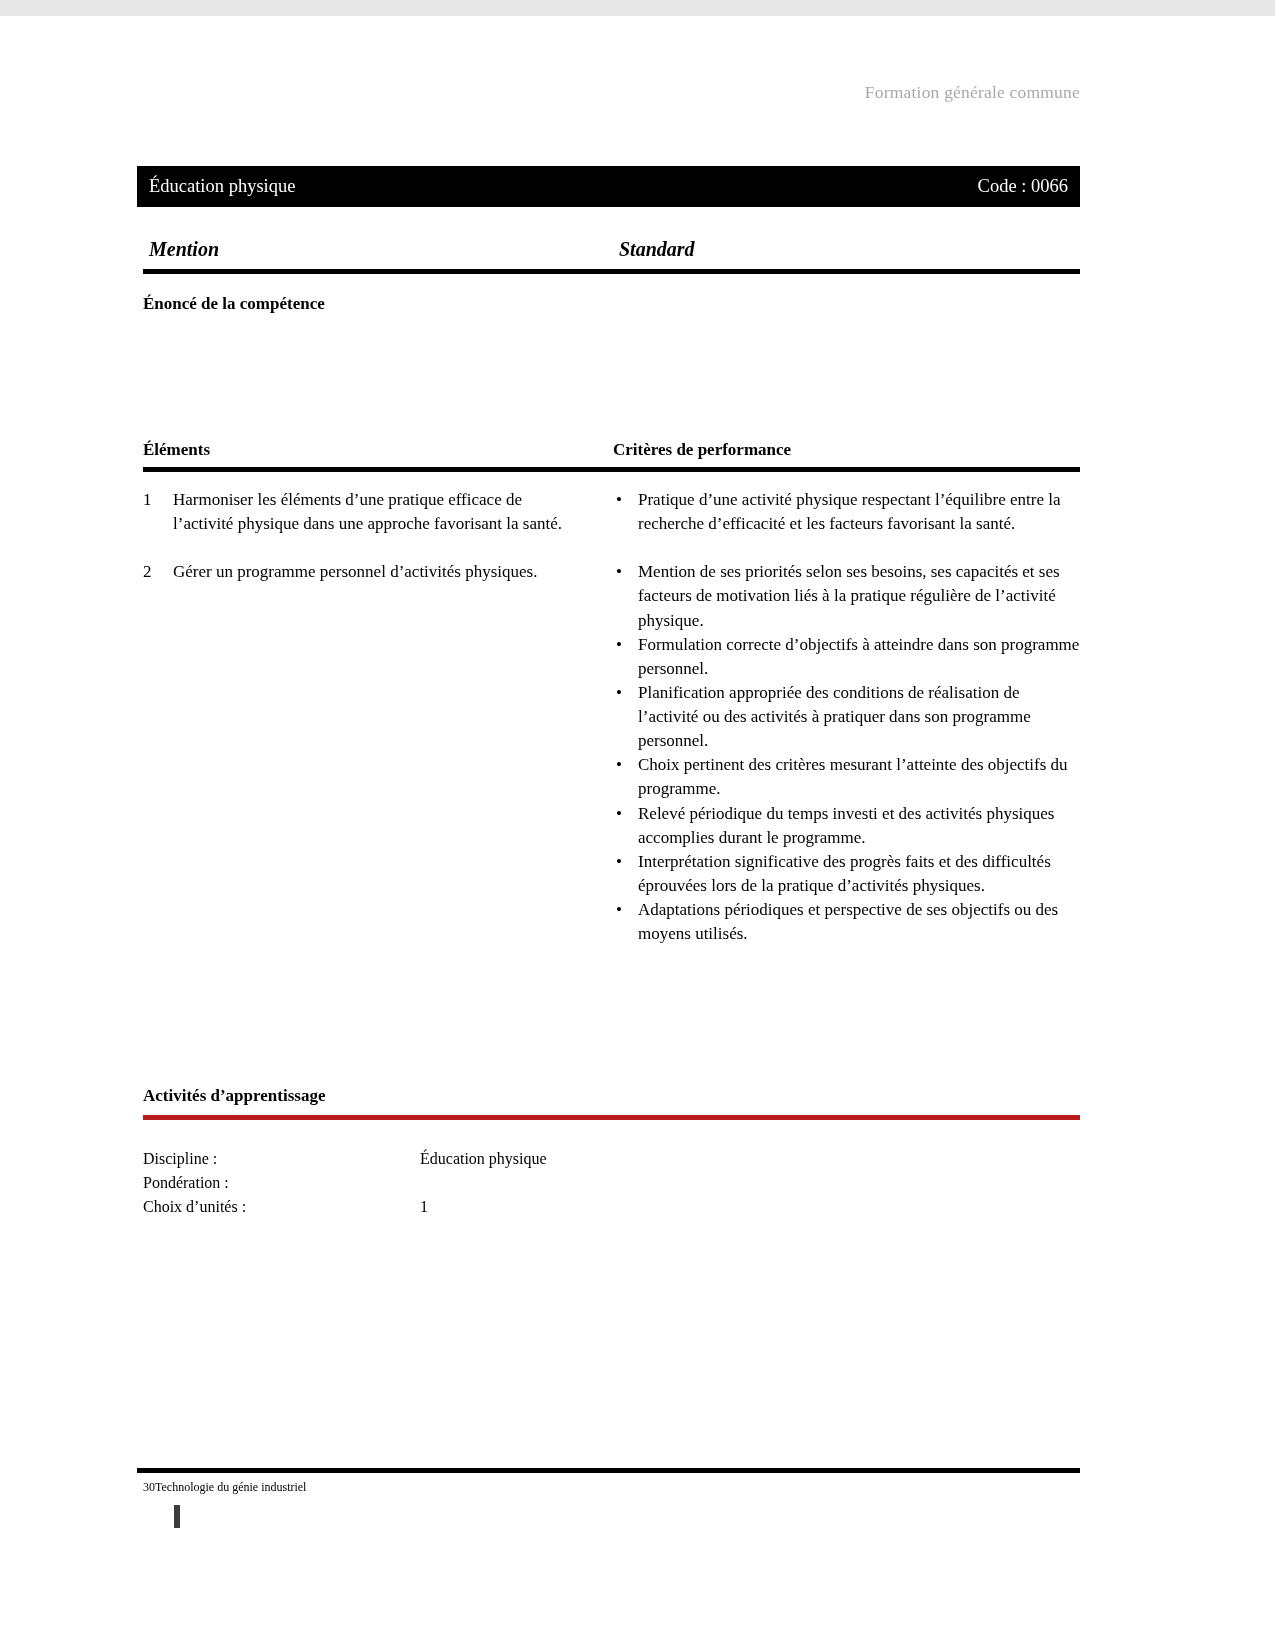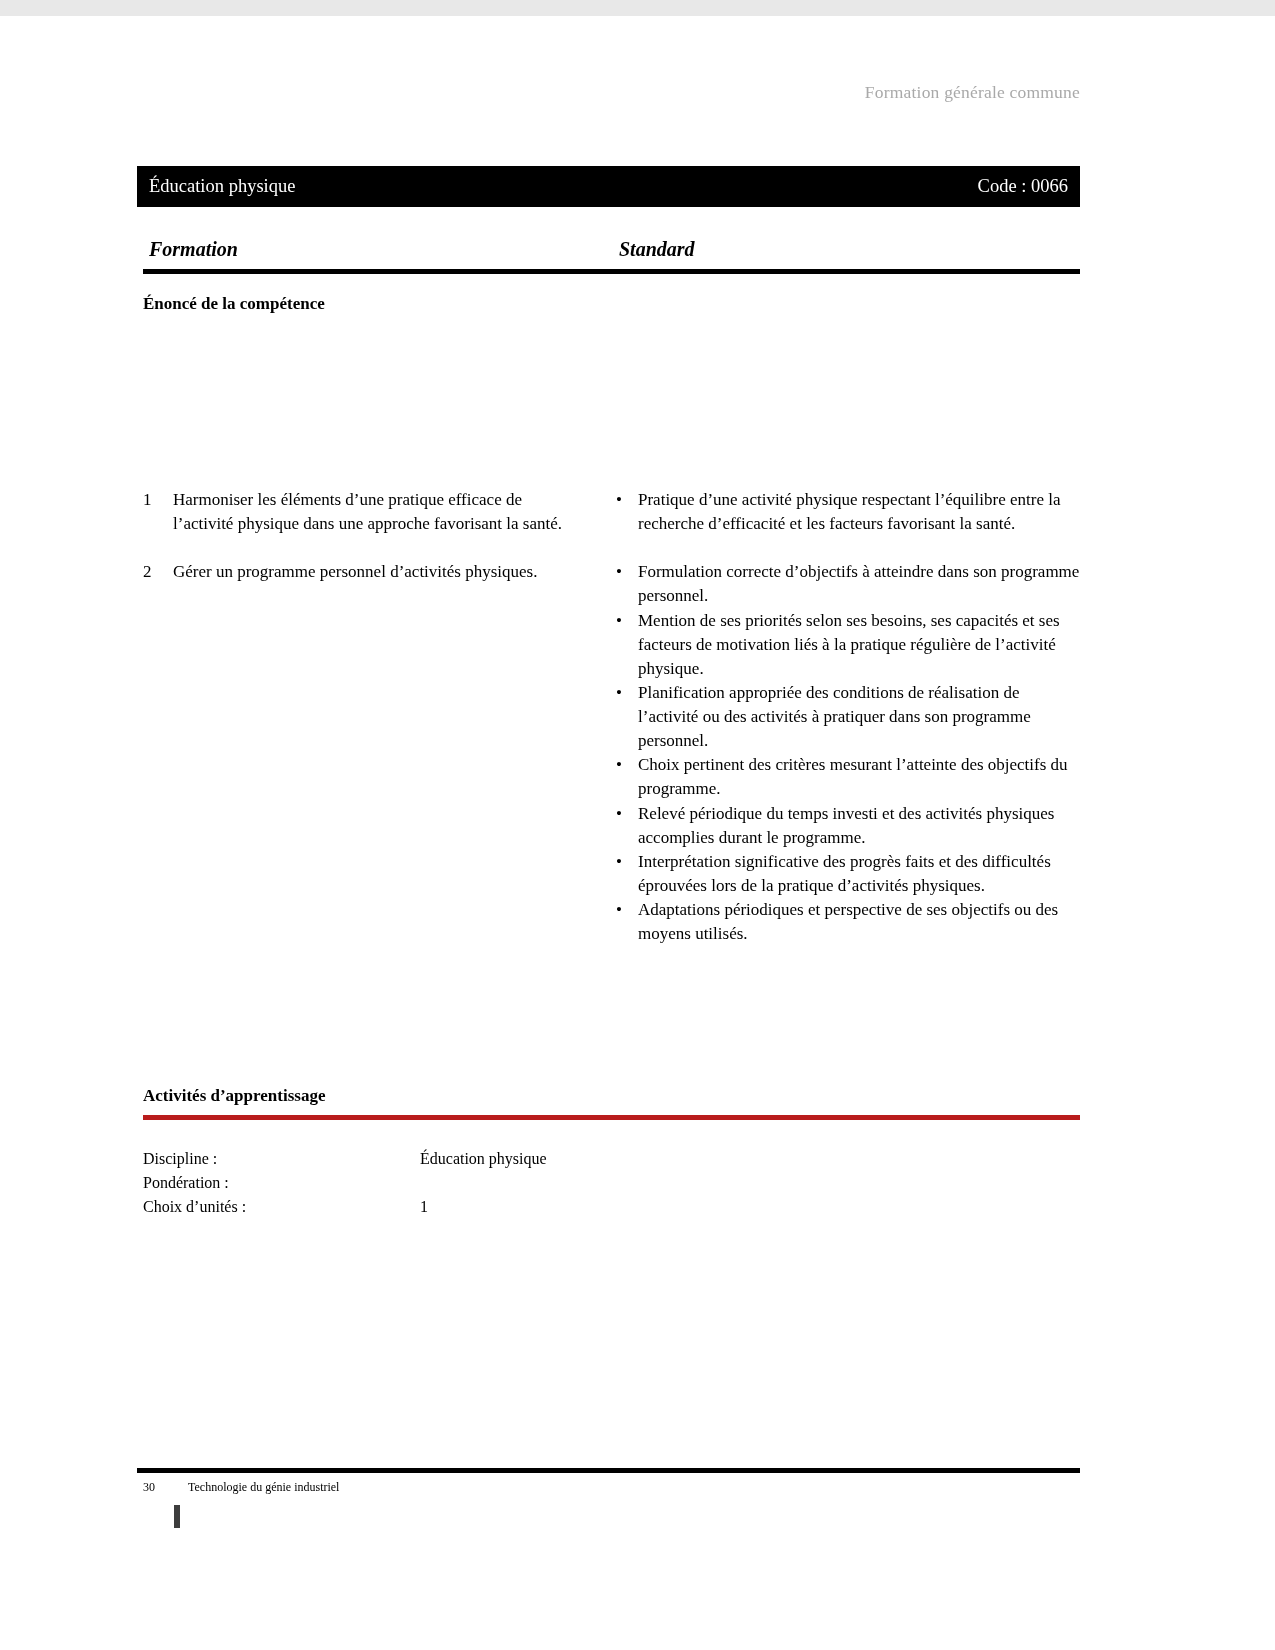--- a/index.html
+++ b/index.html
@@ -59,66 +59,70 @@
     padding-bottom:9px; border-bottom:5px solid #b91c1c;
   }
   .fields { margin-top:27px; font-size:16px; line-height:1.5; }
   .field { display:grid; grid-template-columns:277px 1fr; }
   .footer-rule {
     position:absolute; top:1452px; left:137px; width:943px; height:5px;
     background:#000;
   }
   .footer {
     position:absolute; top:1464px; left:143px;
-    font-size:12px; display:flex; gap:33px; align-items:baseline;
+    font-size:12px; display:flex; align-items:baseline;
   }
   .corner-bar {
     position:absolute; top:1489px; left:174px; width:6px; height:23px;
     background:#3d3d3d;
   }
 </style>
 </head>
 <body>
 
 <div class="page">
 
   <div class="top-right">Formation générale commune</div>
 
   <div class="banner">
     <span>Éducation physique</span>
     <span>Code : 0066</span>
   </div>
 
   <div class="objstd">
-    <span class="h">Formation</span>
+    <span class="h">Mention</span>
     <span class="h">Standard</span>
   </div>
 
   <div class="enonce">
     <div class="hd">Énoncé de la compétence</div>
   </div>
 
+  <div class="elhdr">
+    <span>Éléments</span>
+    <span>Critères de performance</span>
+  </div>
 
   <div class="tbl">
 
     <div class="el-cell">
       <span>1</span>
       <span>Harmoniser les éléments d’une pratique efficace de l’activité physique dans une approche favorisant la santé.</span>
     </div>
     <div class="cr-cell">
       <div class="crit">Pratique d’une activité physique respectant l’équilibre entre la recherche d’efficacité et les facteurs favorisant la santé.</div>
     </div>
 
     <div class="el-cell">
       <span>2</span>
       <span>Gérer un programme personnel d’activités physiques.</span>
     </div>
     <div class="cr-cell">
+      <div class="crit">Mention de ses priorités selon ses besoins, ses capacités et ses facteurs de motivation liés à la pratique régulière de l’activité physique.</div>
       <div class="crit">Formulation correcte d’objectifs à atteindre dans son programme personnel.</div>
-      <div class="crit">Mention de ses priorités selon ses besoins, ses capacités et ses facteurs de motivation liés à la pratique régulière de l’activité physique.</div>
       <div class="crit">Planification appropriée des conditions de réalisation de l’activité ou des activités à pratiquer dans son programme personnel.</div>
       <div class="crit">Choix pertinent des critères mesurant l’atteinte des objectifs du programme.</div>
       <div class="crit">Relevé périodique du temps investi et des activités physiques accomplies durant le programme.</div>
       <div class="crit">Interprétation significative des progrès faits et des difficultés éprouvées lors de la pratique d’activités physiques.</div>
       <div class="crit">Adaptations périodiques et perspective de ses objectifs ou des moyens utilisés.</div>
     </div>
 
   </div>
 
   <div class="activities">

